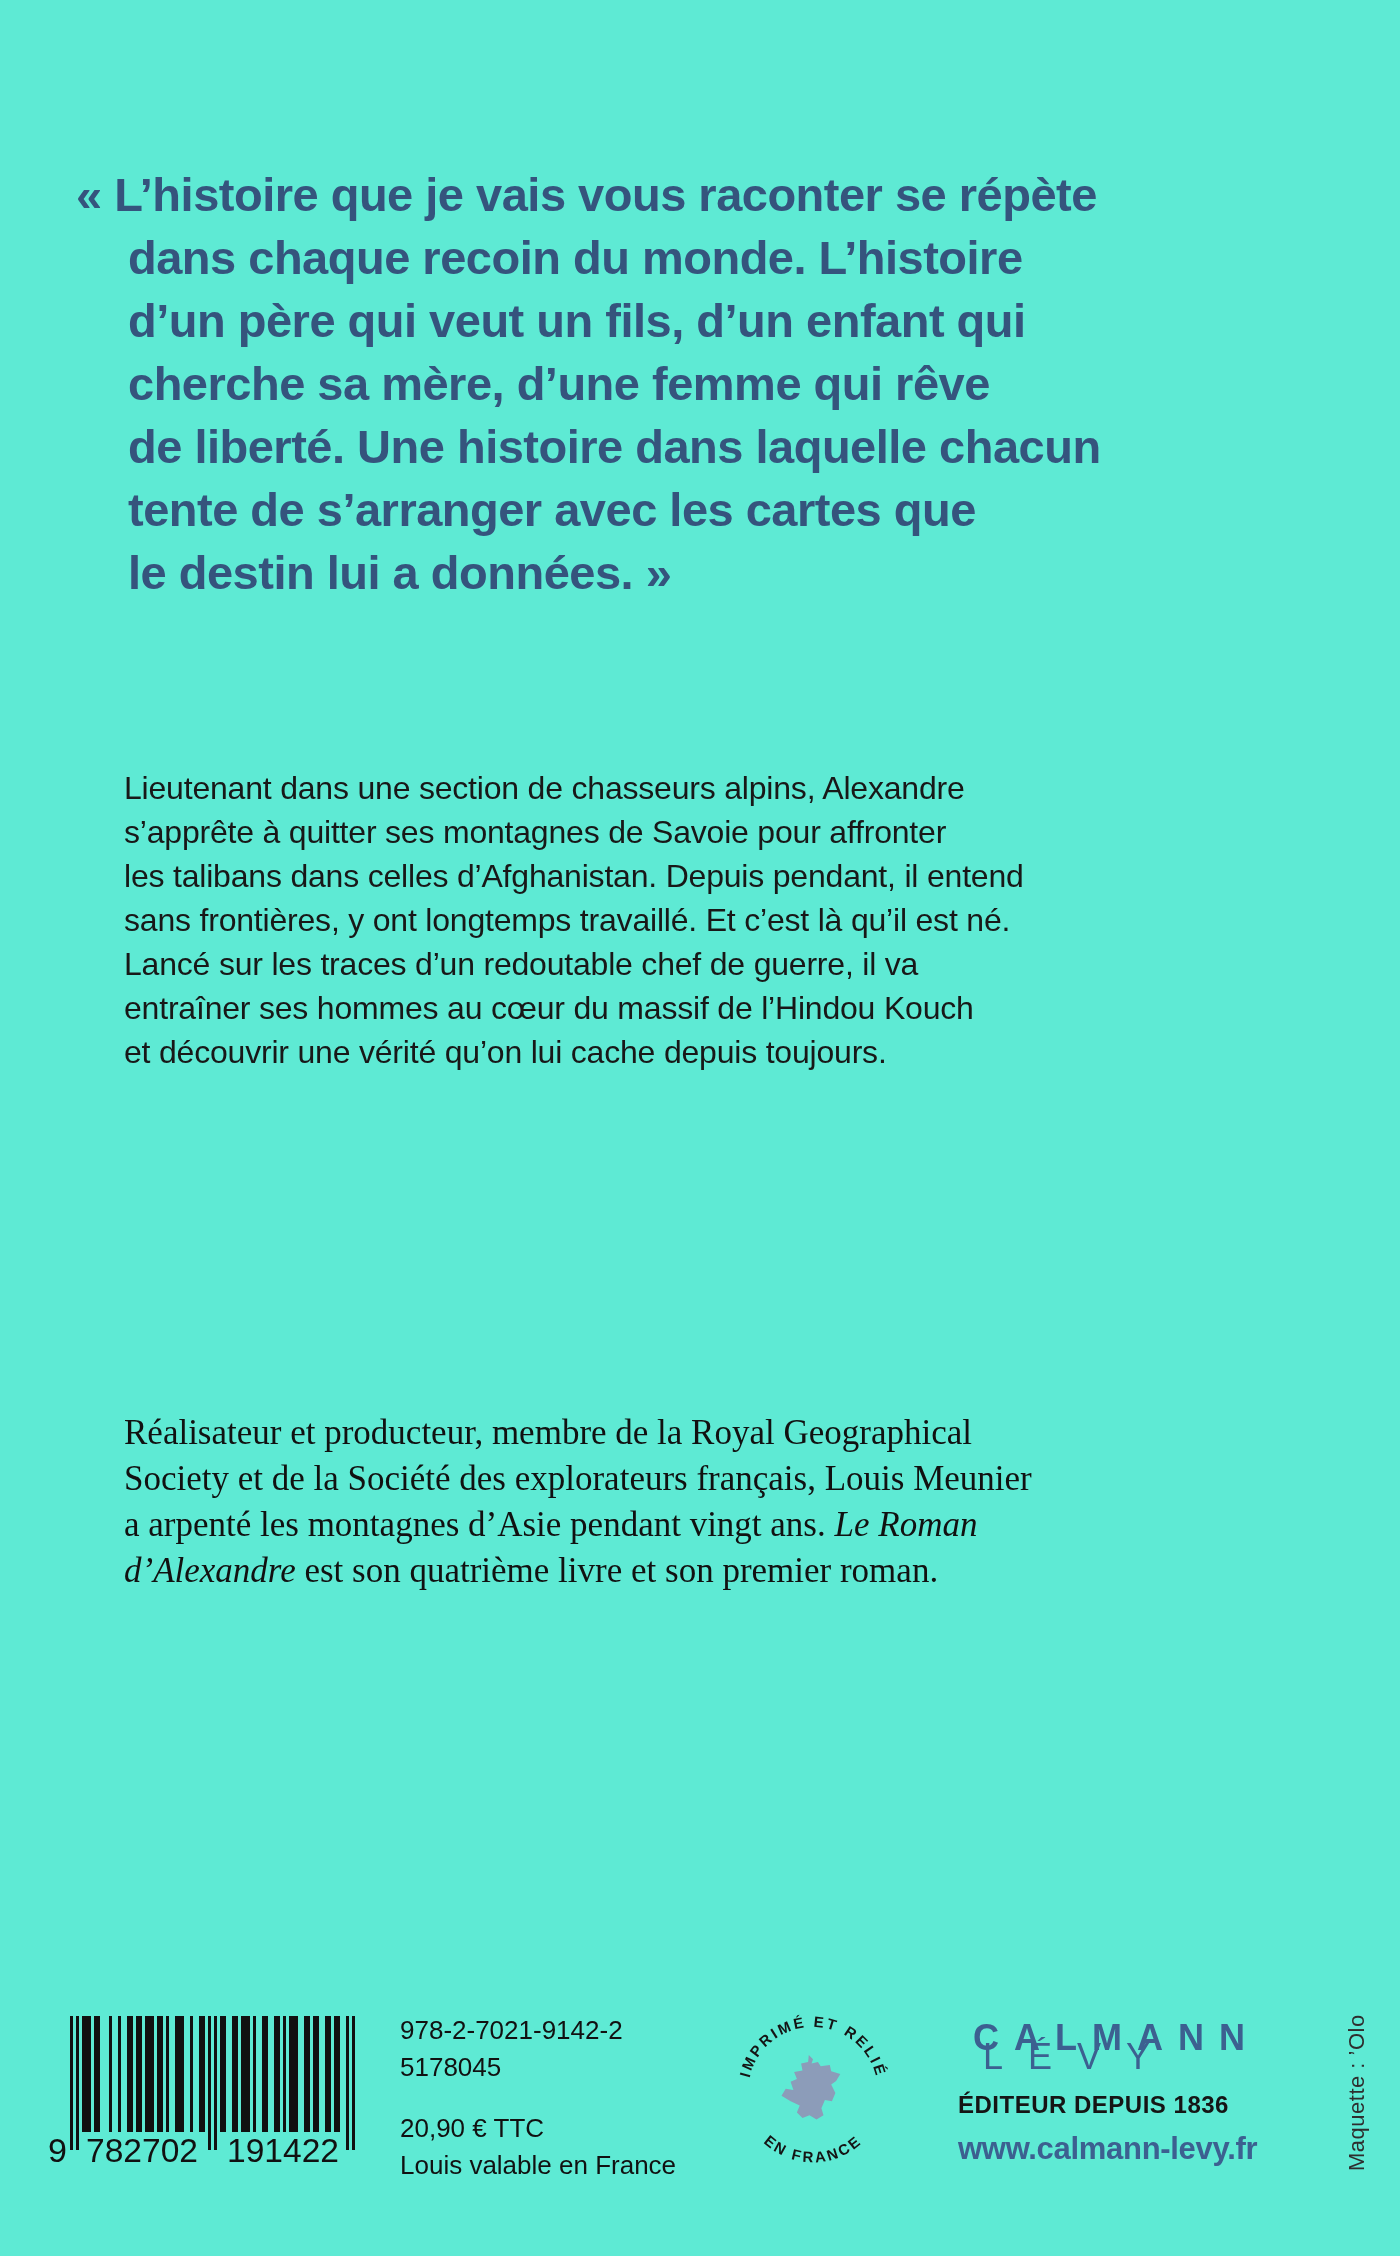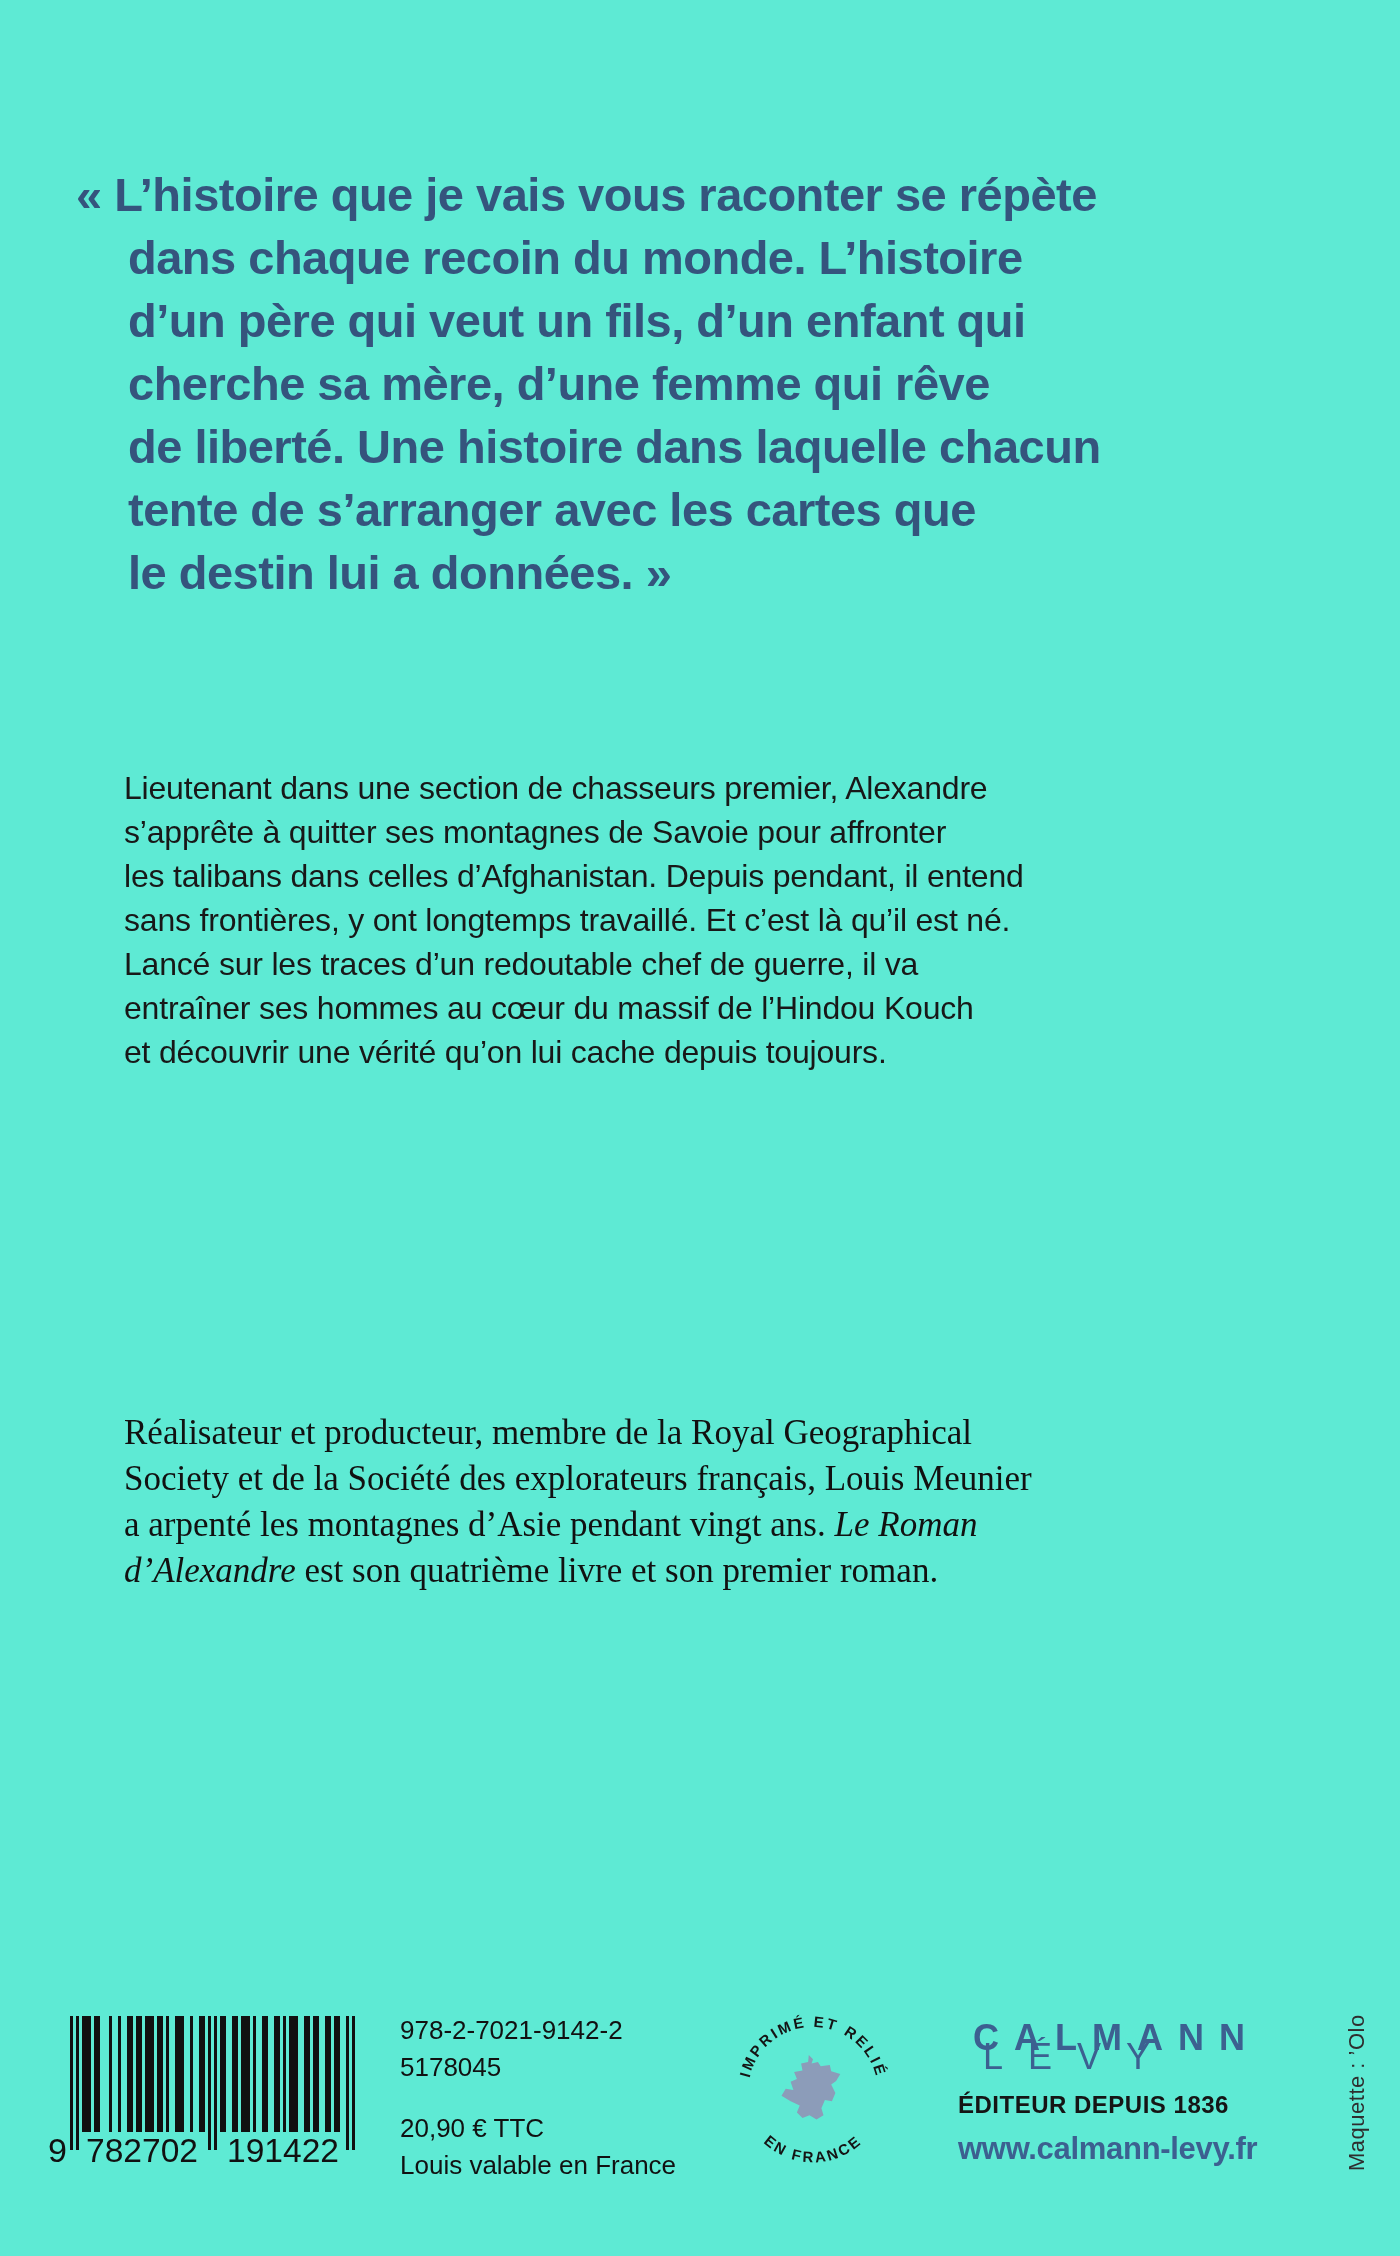--- a/index.html
+++ b/index.html
@@ -97,21 +97,21 @@
       <div class="line">« L’histoire que je vais vous raconter se répète</div>
       <div class="line">dans chaque recoin du monde. L’histoire</div>
       <div class="line">d’un père qui veut un fils, d’un enfant qui</div>
       <div class="line">cherche sa mère, d’une femme qui rêve</div>
       <div class="line">de liberté. Une histoire dans laquelle chacun</div>
       <div class="line">tente de s’arranger avec les cartes que</div>
       <div class="line">le destin lui a données. »</div>
     </div>
 
   <div class="synopsis">
-      <div class="line">Lieutenant dans une section de chasseurs premier, Alexandre</div>
+      <div class="line">Lieutenant dans une section de chasseurs alpins, Alexandre</div>
       <div class="line">s’apprête à quitter ses montagnes de Savoie pour affronter</div>
       <div class="line">les talibans dans celles d’Afghanistan. Depuis pendant, il entend</div>
       <div class="line">sans frontières, y ont longtemps travaillé. Et c’est là qu’il est né.</div>
       <div class="line">Lancé sur les traces d’un redoutable chef de guerre, il va</div>
       <div class="line">entraîner ses hommes au cœur du massif de l’Hindou Kouch</div>
       <div class="line">et découvrir une vérité qu’on lui cache depuis toujours.</div>
     </div>
 
 
   <div class="bio">

